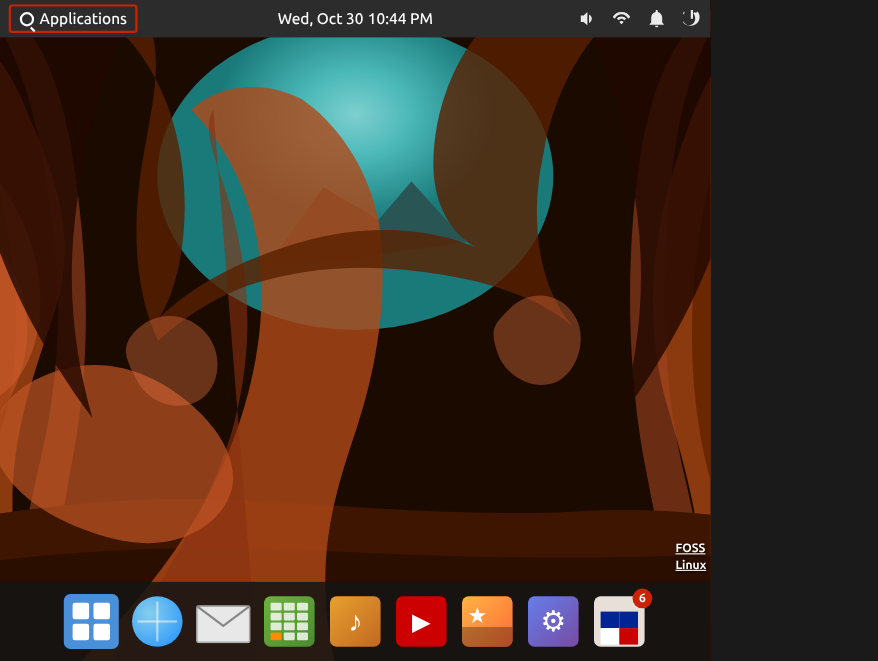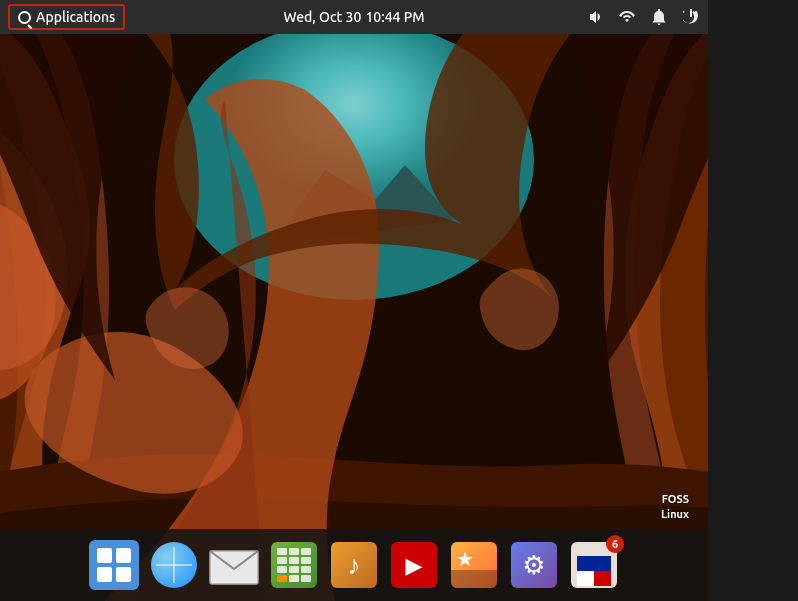--- a/index.html
+++ b/index.html
@@ -8,21 +8,21 @@
       width: 798px;
       height: 601px;
       overflow: hidden;
       font-family: 'Segoe UI', Ubuntu, sans-serif;
       position: relative;
       background: #1a1a1a;
     }
 
     
     #desktop {
-      width: 708px;
+      width: 646px;
       height: 601px;
       position: relative;
       overflow: hidden;
     }
 
     
     #wallpaper-svg {
       position: absolute;
       top: 0; left: 0;
       width: 100%; height: 100%;
@@ -312,27 +312,27 @@
       display: flex;
       align-items: center;
       justify-content: center;
       z-index: 10;
     }
 
     
     #fosslinux-label {
       position: absolute;
       bottom: 80px;
-      right: 19px;
+      right: 4px;
       color: white;
       font-size: 11px;
       font-weight: bold;
-      text-align: right;
       text-shadow: 1px 1px 2px rgba(0,0,0,0.8);
       line-height: 1.3;
+      text-decoration: underline;
     }
 
     
     .svg-icon {
       width: 16px;
       height: 16px;
       fill: white;
     }
   </style>
 </head>

